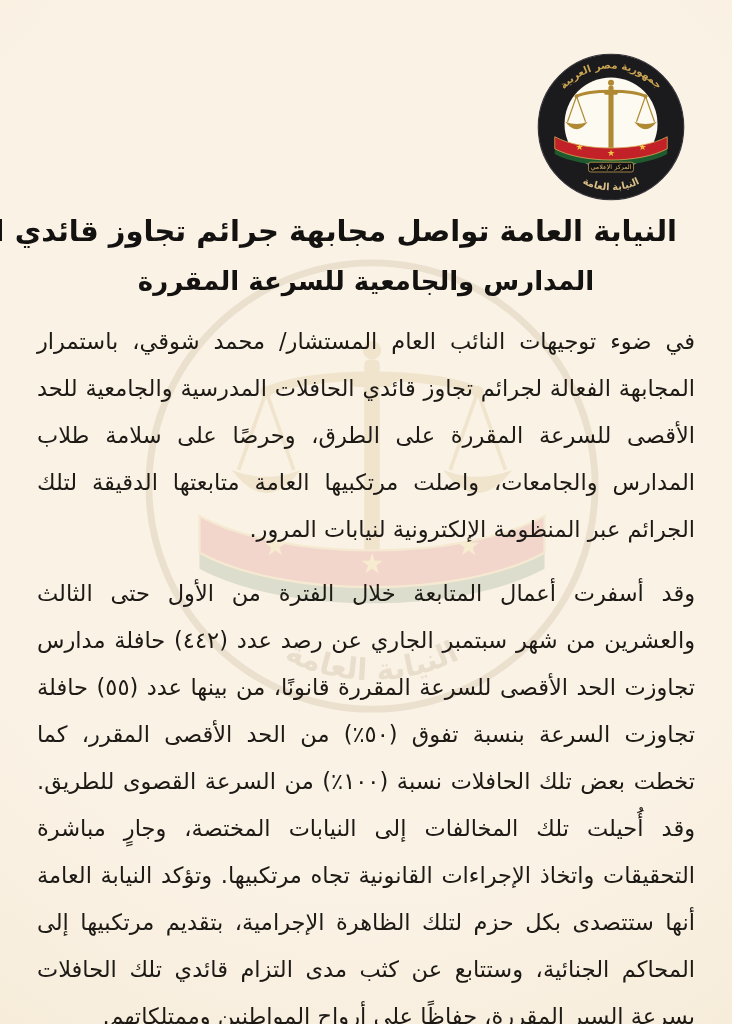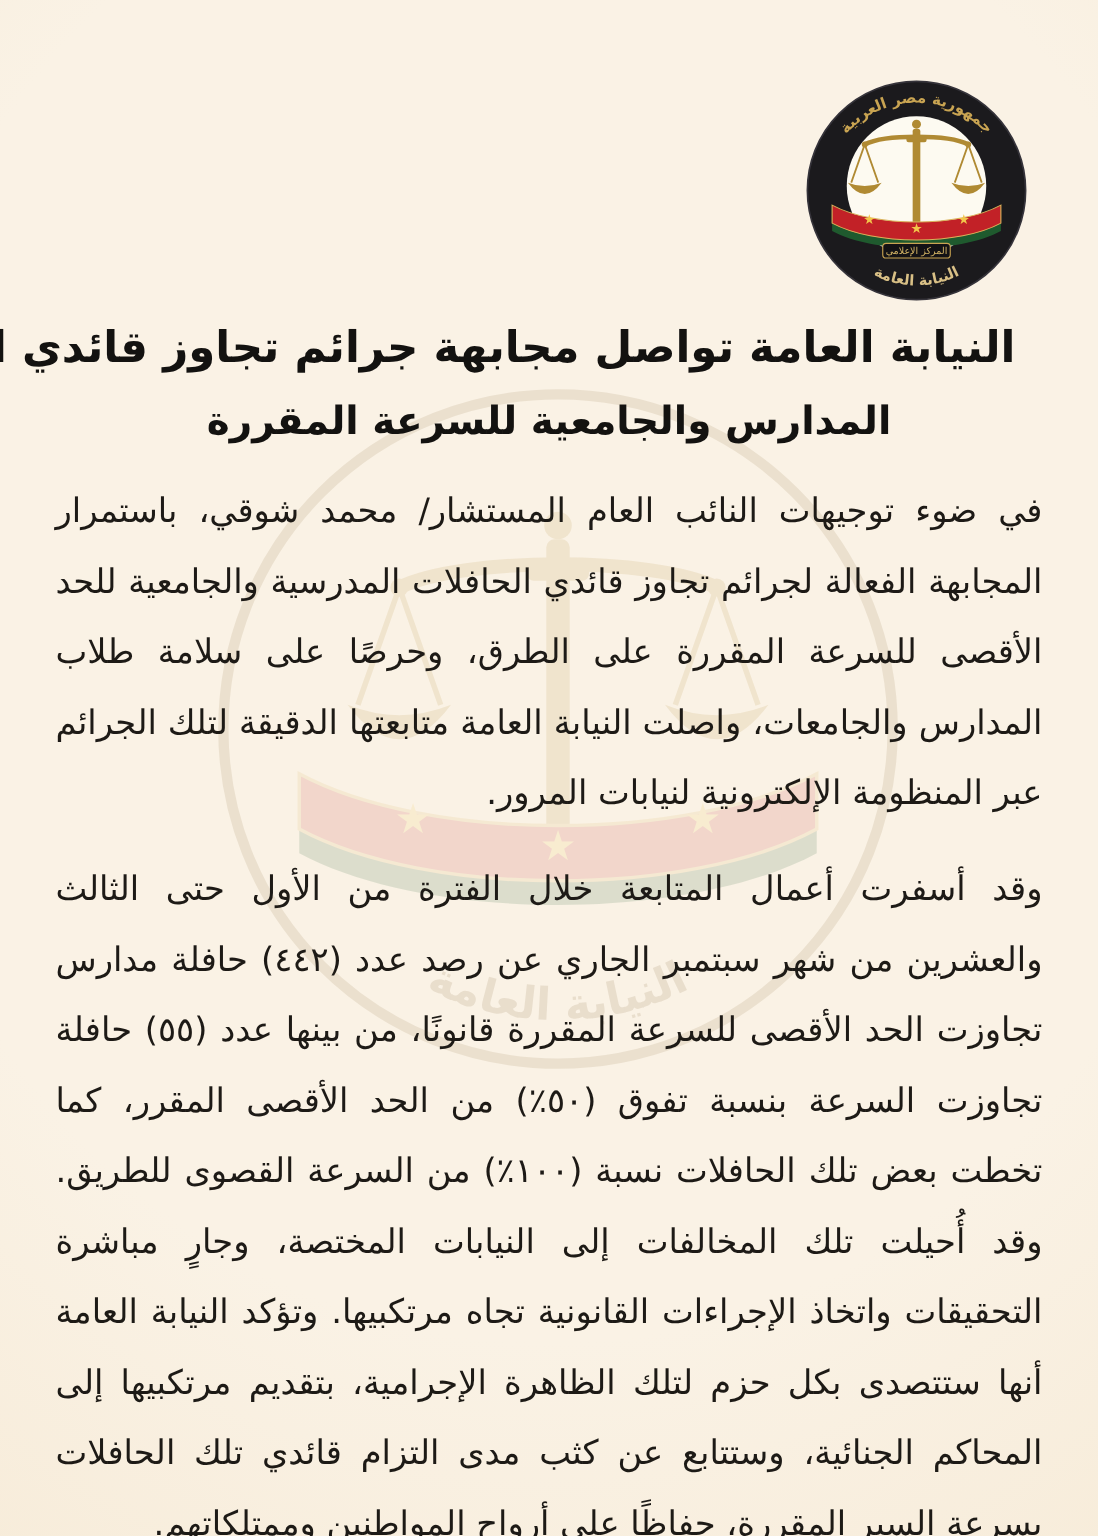--- a/index.html
+++ b/index.html
@@ -120,17 +120,17 @@
       <textPath href="#arcBottom" startOffset="50%" text-anchor="middle">النيابة العامة</textPath>
     </text>
   </svg>
 
   <h1 class="title">
     <span class="title-line fit" style="font-size: 29px;">النيابة العامة تواصل مجابهة جرائم تجاوز قائدي الحافلات</span>
     <span class="title-line fit">المدارس والجامعية للسرعة المقررة</span>
   </h1>
 
   <main class="body-text">
-    <p class="para">في ضوء توجيهات النائب العام المستشار/ محمد شوقي، باستمرار المجابهة الفعالة لجرائم تجاوز قائدي الحافلات المدرسية والجامعية للحد الأقصى للسرعة المقررة على الطرق، وحرصًا على سلامة طلاب المدارس والجامعات، واصلت النيابة العامة متابعتها الدقيقة لتلك الجرائم عبر المنظومة الإلكترونية لنيابات المرور.</p>
+    <p class="para">في ضوء توجيهات النائب العام المستشار/ محمد شوقي، باستمرار المجابهة الفعالة لجرائم تجاوز قائدي الحافلات المدرسية والجامعية للحد الأقصى للسرعة المقررة على الطرق، وحرصًا على سلامة طلاب المدارس والجامعات، واصلت مرتكبيها العامة متابعتها الدقيقة لتلك الجرائم عبر المنظومة الإلكترونية لنيابات المرور.</p>
     <p class="para">وقد أسفرت أعمال المتابعة خلال الفترة من الأول حتى الثالث والعشرين من شهر سبتمبر الجاري عن رصد عدد (٤٤٢) حافلة مدارس تجاوزت الحد الأقصى للسرعة المقررة قانونًا، من بينها عدد (٥٥) حافلة تجاوزت السرعة بنسبة تفوق (٥٠٪) من الحد الأقصى المقرر، كما تخطت بعض تلك الحافلات نسبة (١٠٠٪) من السرعة القصوى للطريق. وقد أُحيلت تلك المخالفات إلى النيابات المختصة، وجارٍ مباشرة التحقيقات واتخاذ الإجراءات القانونية تجاه مرتكبيها. وتؤكد النيابة العامة أنها ستتصدى بكل حزم لتلك الظاهرة الإجرامية، بتقديم مرتكبيها إلى المحاكم الجنائية، وستتابع عن كثب مدى التزام قائدي تلك الحافلات بسرعة السير المقررة، حفاظًا على أرواح المواطنين وممتلكاتهم.</p>
   </main>
 
 </div>
 
 </body></html>

